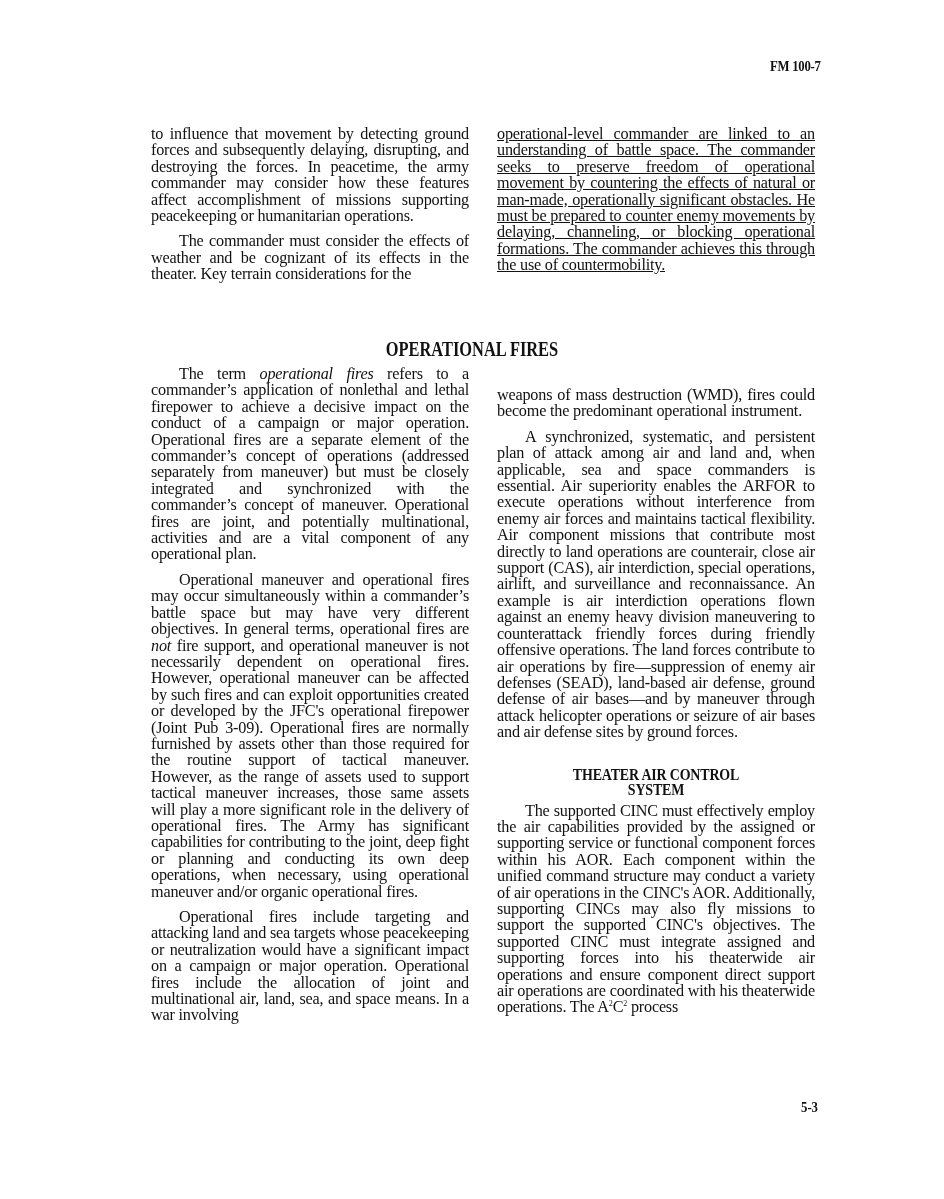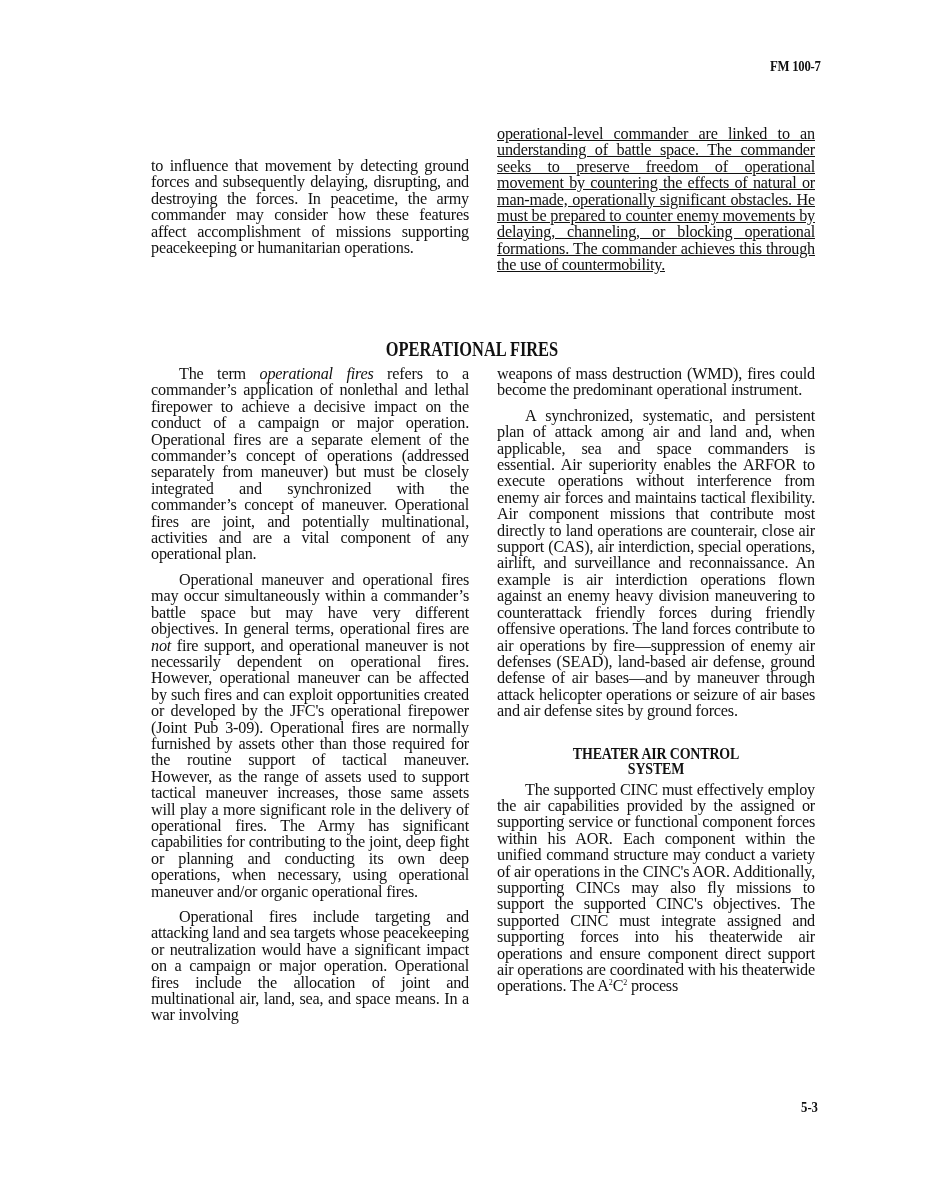--- a/index.html
+++ b/index.html
@@ -6,38 +6,39 @@
   body { width: 944px; height: 1199px; position: relative; overflow: hidden;
          font-family: "Liberation Serif", "DejaVu Serif", serif; color: #111; }
   .header { position: absolute; top: 58px; right: 123px; font-weight: bold;
             font-size: 15px; letter-spacing: -0.3px; transform: scaleX(0.85); transform-origin: right; }
   .footer { position: absolute; top: 1099px; right: 126px; font-weight: bold;
             font-size: 15px; transform: scaleX(0.85); transform-origin: right; }
   .col { position: absolute; width: 318px; font-size: 16.2px; line-height: 16.4px;
          text-align: justify; letter-spacing: -0.2px; }
   .col p { margin: 0 0 9px 0; text-indent: 0; }
   .col p.ind { text-indent: 28px; }
-  .top-left { left: 151px; top: 126px; margin-top: 32px; }
+  .top-left { left: 151px; top: 126px; }
   .top-right { left: 497px; top: 126px; text-decoration: underline; }
   .mid-left { left: 151px; top: 366px; }
-  .mid-right { left: 497px; top: 366px; }
+  .mid-right { left: 497px; top: 387px; }
   .section-title { position: absolute; top: 338px; left: 0; width: 944px; text-align: center;
                    font-weight: bold; font-size: 20px; transform: scaleX(0.82); }
   .subhead { text-align: center; font-weight: bold; font-size: 17px; line-height: 15px;
              margin: 26px 0 6px 0; transform: scaleX(0.82); }
   em { font-style: italic; }
   sup { font-size: 8px; line-height: 0; }
 </style>
 </head>
 <body>
 
 <div class="header">FM 100-7</div>
 
 <div class="col top-left">
   <p>to influence that movement by detecting ground forces and subsequently delaying, disrupting, and destroying the forces. In peacetime, the army commander may consider how these features affect accomplishment of missions supporting peacekeeping or humanitarian operations.</p>
+  <p class="ind">The commander must consider the effects of weather and be cognizant of its effects in the theater. Key terrain considerations for the</p>
 </div>
 
 <div class="col top-right">
   <p>operational-level commander are linked to an understanding of battle space. The commander seeks to preserve freedom of operational movement by countering the effects of natural or man-made, operationally significant obstacles. He must be prepared to counter enemy movements by delaying, channeling, or blocking operational formations. The commander achieves this through the use of countermobility.</p>
 </div>
 
 <div class="section-title">OPERATIONAL FIRES</div>
 
 <div class="col mid-left">
   <p class="ind"><span>The term </span><em>operational fires</em><span> refers to a commander’s application of nonlethal and lethal firepower to achieve a decisive impact on the conduct of a campaign or major operation. Operational fires are a separate element of the commander’s concept of operations (addressed separately from maneuver) but must be closely integrated and synchronized with the commander’s concept of maneuver. Operational fires are joint, and potentially multinational, activities and are a vital component of any operational plan.</span></p>

